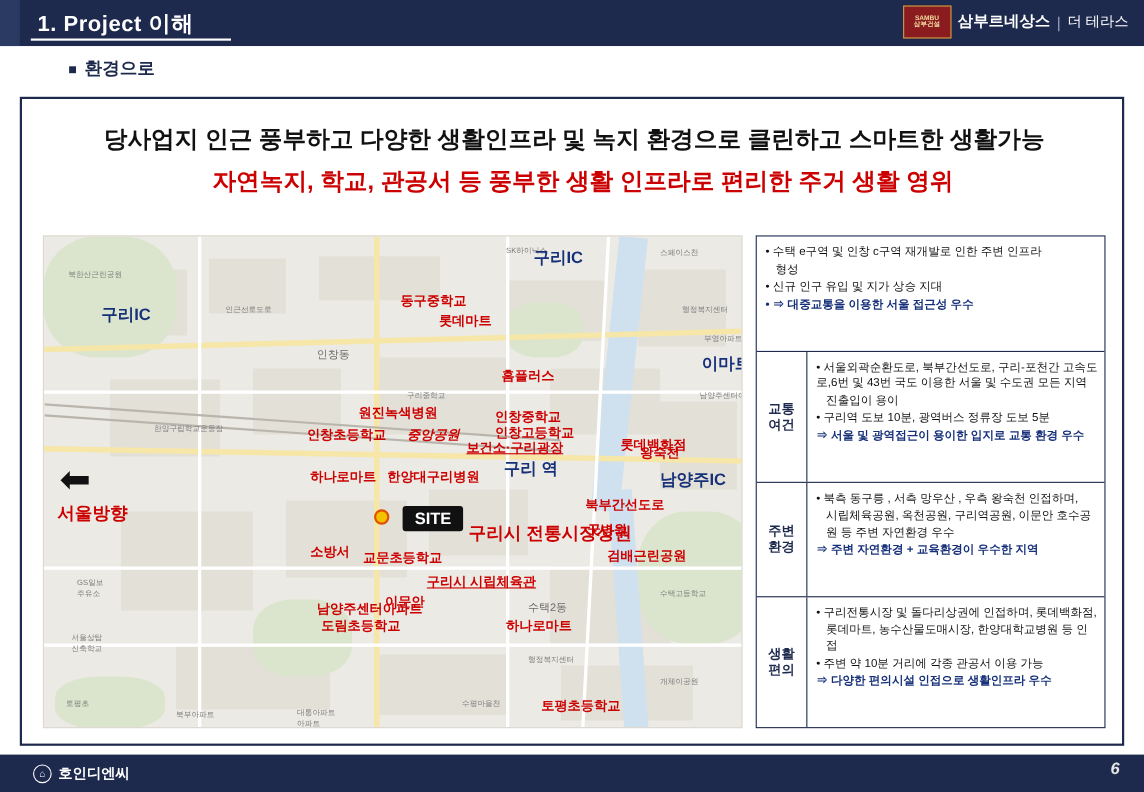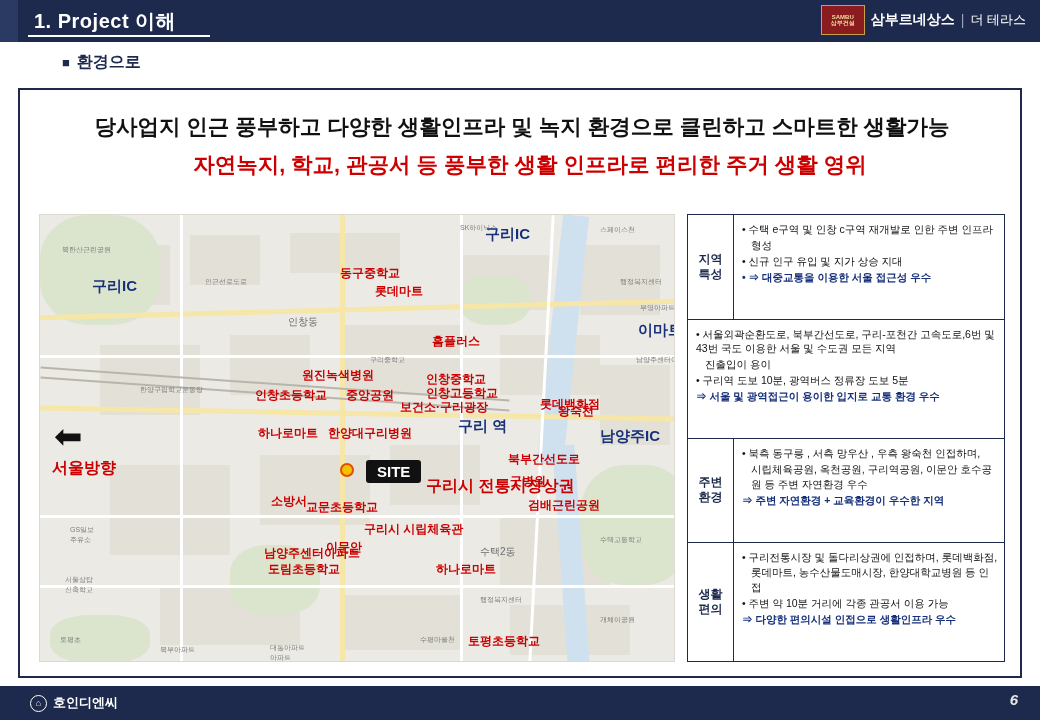--- a/index.html
+++ b/index.html
@@ -87,20 +87,21 @@
     position:absolute; font-size:10px; color:#6b6b6b; white-space:nowrap;
   }
   .lbl-sm { position:absolute; font-size:7px; color:#7d7d7d; white-space:nowrap; }
   .lbl-blue-lg {
     position:absolute; font-size:15px; font-weight:bold; color:#16307a; white-space:nowrap;
     text-align:right;
   }
   .lbl-red {
     position:absolute; font-size:12px; font-weight:bold; color:#cc0000; white-space:nowrap;
     text-align:center;
+    padding-left:24px;
   }
   .lbl-red-lg {
     position:absolute; font-size:16px; font-weight:bold; color:#cc0000; white-space:nowrap;
     text-align:center; line-height:1.15;
   }
   .site-badge {
     position:absolute; background:#111111; color:#ffffff;
     font-size:15px; font-weight:bold; padding:3px 11px; border-radius:3px;
   }
   .site-dot {
@@ -246,61 +247,61 @@
     <div class="lbl-blue-lg" style="left:52px;  top:62px;">구리IC</div>
     <div class="lbl-blue-lg" style="left:598px; top:106px;">이마트</div>
     <div class="lbl-blue-lg" style="left:418px; top:202px; width:40px;">구리 역</div>
     <div class="lbl-blue-lg" style="left:560px; top:212px;">남양주IC</div>
 
     <div class="lbl-red" style="left:300px; top:50px;">동구중학교</div>
     <div class="lbl-red" style="left:335px; top:68px;">롯데마트</div>
     <div class="lbl-red" style="left:392px; top:118px;">홈플러스</div>
     <div class="lbl-red" style="left:262px; top:152px;">원진녹색병원</div>
     <div class="lbl-red" style="left:215px; top:172px;">인창초등학교</div>
-    <div class="lbl-red" style="left:306px; top:172px;">중앙공원</div>
+    <div class="lbl-red" style="left:306px; top:172px;font-style:italic;">중앙공원</div>
     <div class="lbl-red" style="left:386px; top:156px;">인창중학교</div>
     <div class="lbl-red" style="left:386px; top:170px;">인창고등학교</div>
-    <div class="lbl-red" style="left:360px; top:184px;">보건소·구리광장</div>
+    <div class="lbl-red" style="left:360px; top:184px;text-decoration:underline;">보건소·구리광장</div>
     <div class="lbl-red" style="left:452px; top:181px;margin-left:48px;">롯데백화점</div>
     <div class="lbl-red" style="left:518px; top:188px;">왕숙천</div>
     <div class="lbl-red" style="left:468px; top:236px;">북부간선도로</div>
     <div class="lbl-red" style="left:470px; top:258px;">굿병원</div>
     <div class="lbl-red" style="left:488px; top:282px;">검배근린공원</div>
     <div class="lbl-red" style="left:218px; top:210px;">하나로마트</div>
     <div class="lbl-red" style="left:288px; top:210px;">한양대구리병원</div>
-    <div class="lbl-red" style="left:218px; top:278px;margin-left:13px;">소방서</div>
+    <div class="lbl-red" style="left:218px; top:278px;">소방서</div>
     <div class="lbl-red" style="left:266px; top:284px;">교문초등학교</div>
-    <div class="lbl-red" style="left:324px; top:306px;">구리시 시립체육관</div>
+    <div class="lbl-red" style="left:324px; top:306px;text-decoration:underline;">구리시 시립체육관</div>
     <div class="lbl-red" style="left:286px; top:324px;">이문안</div>
     <div class="lbl-red" style="left:224px; top:330px;">남양주센터아파트</div>
     <div class="lbl-red" style="left:228px; top:346px;">도림초등학교</div>
     <div class="lbl-red" style="left:396px; top:346px;">하나로마트</div>
     <div class="lbl-red" style="left:428px; top:418px;">토평초등학교</div>
     <div class="lbl-red-lg" style="left:386px; top:262px; width:74px;">구리시 전통시장상권</div>
 
     <div class="site-dot" style="left:300px; top:248px;"></div>
     <div class="site-badge" style="left:326px; top:245px;">SITE</div>
 
     <div class="arrow-left" style="left:14px; top:204px;">⬅</div>
     <div class="lbl-red-lg" style="left:12px; top:244px; width:48px;">서울방향</div>
   </div>
 
   <div class="tbl">
 
     <div class="trow">
-      <div class="tcat">지역<br>특성</div>
       <div class="tbody">
         <div class="tline">• 수택 e구역 및 인창 c구역 재개발로 인한 주변 인프라</div>
         <div class="tline indent">형성</div>
         <div class="tline">• 신규 인구 유입 및 지가 상승 지대</div>
         <div class="tline blue">• ⇒ 대중교통을 이용한 서울 접근성 우수</div>
       </div>
     </div>
 
     <div class="trow">
+      <div class="tcat">교통<br>여건</div>
       <div class="tbody">
         <div class="tline">• 서울외곽순환도로, 북부간선도로, 구리-포천간 고속도로,6번 및 43번 국도 이용한 서울 및 수도권 모든 지역</div>
         <div class="tline indent">진출입이 용이</div>
         <div class="tline">• 구리역 도보 10분, 광역버스 정류장 도보 5분</div>
         <div class="tline blue">⇒ 서울 및 광역접근이 용이한 입지로 교통 환경 우수</div>
       </div>
     </div>
 
     <div class="trow">
       <div class="tcat">주변<br>환경</div>

